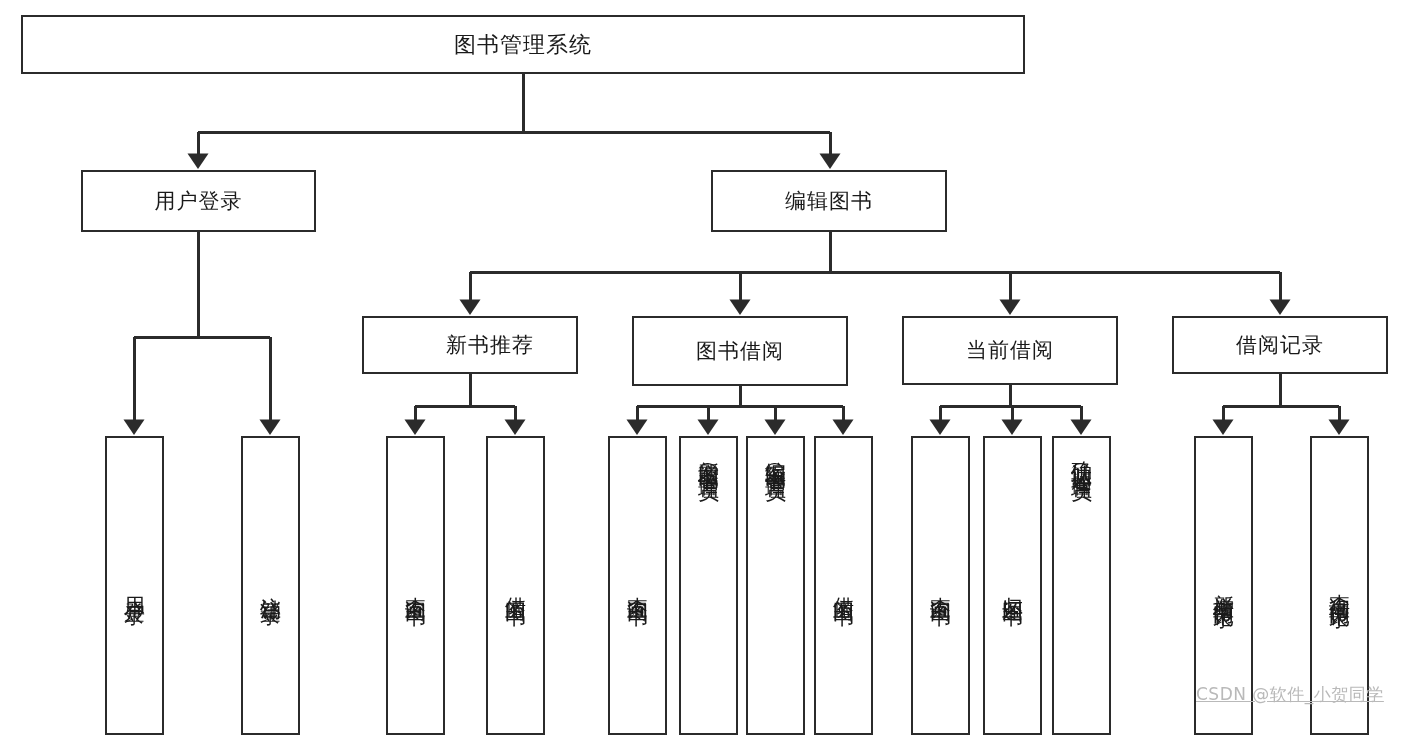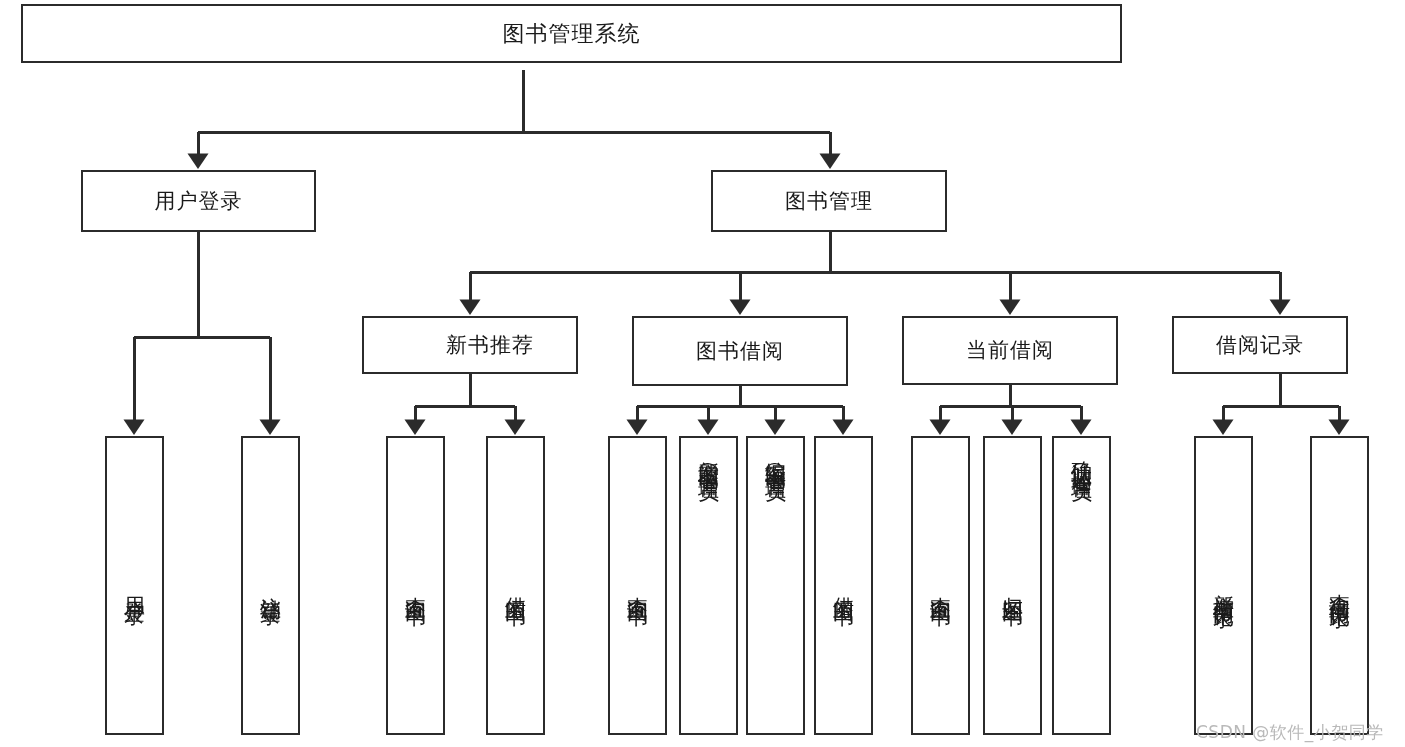--- a/index.html
+++ b/index.html
@@ -123,41 +123,41 @@
       <line x1="1012" y1="406" x2="1012" y2="426" marker-end="url(#arrowhead)"></line>
       <line x1="1081" y1="406" x2="1081" y2="426" marker-end="url(#arrowhead)"></line>
 
       <line x1="1280" y1="374" x2="1280" y2="406"></line>
       <line x1="1223" y1="406" x2="1339" y2="406"></line>
       <line x1="1223" y1="406" x2="1223" y2="426" marker-end="url(#arrowhead)"></line>
       <line x1="1339" y1="406" x2="1339" y2="426" marker-end="url(#arrowhead)"></line>
     </g>
   </svg>
 
-  <div class="node root horiz" style="left: 21px; top: 4px; width: 1101px; height: 59px;">
+  <div class="node root horiz" style="left: 21px; top: 15px; width: 1004px; height: 59px;">
     <span class="label">图书管理系统</span>
   </div>
 
   <div class="node horiz" style="left: 81px; top: 170px; width: 235px; height: 62px;">
     <span class="label">用户登录</span>
   </div>
   <div class="node horiz" style="left: 711px; top: 170px; width: 236px; height: 62px;">
-    <span class="label">图书管理</span>
+    <span class="label">编辑图书</span>
   </div>
 
   <div class="node horiz" style="left: 362px; top: 316px; width: 216px; height: 58px; padding-left: 40px;">
     <span class="label">新书推荐</span>
   </div>
   <div class="node horiz" style="left: 632px; top: 316px; width: 216px; height: 70px;">
     <span class="label">图书借阅</span>
   </div>
   <div class="node horiz" style="left: 902px; top: 316px; width: 216px; height: 69px;">
     <span class="label">当前借阅</span>
   </div>
-  <div class="node horiz" style="left: 1172px; top: 316px; width: 176px; height: 58px;">
+  <div class="node horiz" style="left: 1172px; top: 316px; width: 216px; height: 58px;">
     <span class="label">借阅记录</span>
   </div>
 
   <div class="node vert mid" style="left: 105px; top: 436px; width: 59px; height: 299px;">
     <span class="label">用户登录</span>
   </div>
   <div class="node vert mid" style="left: 241px; top: 436px; width: 59px; height: 299px;">
     <span class="label">注销登录</span>
   </div>
   <div class="node vert mid" style="left: 386px; top: 436px; width: 59px; height: 299px;">
@@ -187,14 +187,14 @@
   <div class="node vert" style="left: 1052px; top: 436px; width: 59px; height: 299px;">
     <span class="label">确认归还（管理员）</span>
   </div>
   <div class="node vert mid" style="left: 1194px; top: 436px; width: 59px; height: 299px;">
     <span class="label">新增借阅记录</span>
   </div>
   <div class="node vert mid" style="left: 1310px; top: 436px; width: 59px; height: 299px;">
     <span class="label">查询借阅记录</span>
   </div>
 
-  <div class="watermark" style="left: 1196px; top: 721px;">CSDN @软件_小贺同学</div>
+  <div class="watermark" style="left: 1196px; top: 683px; text-decoration: underline;">CSDN @软件_小贺同学</div>
 </div>
 
 </body></html>

